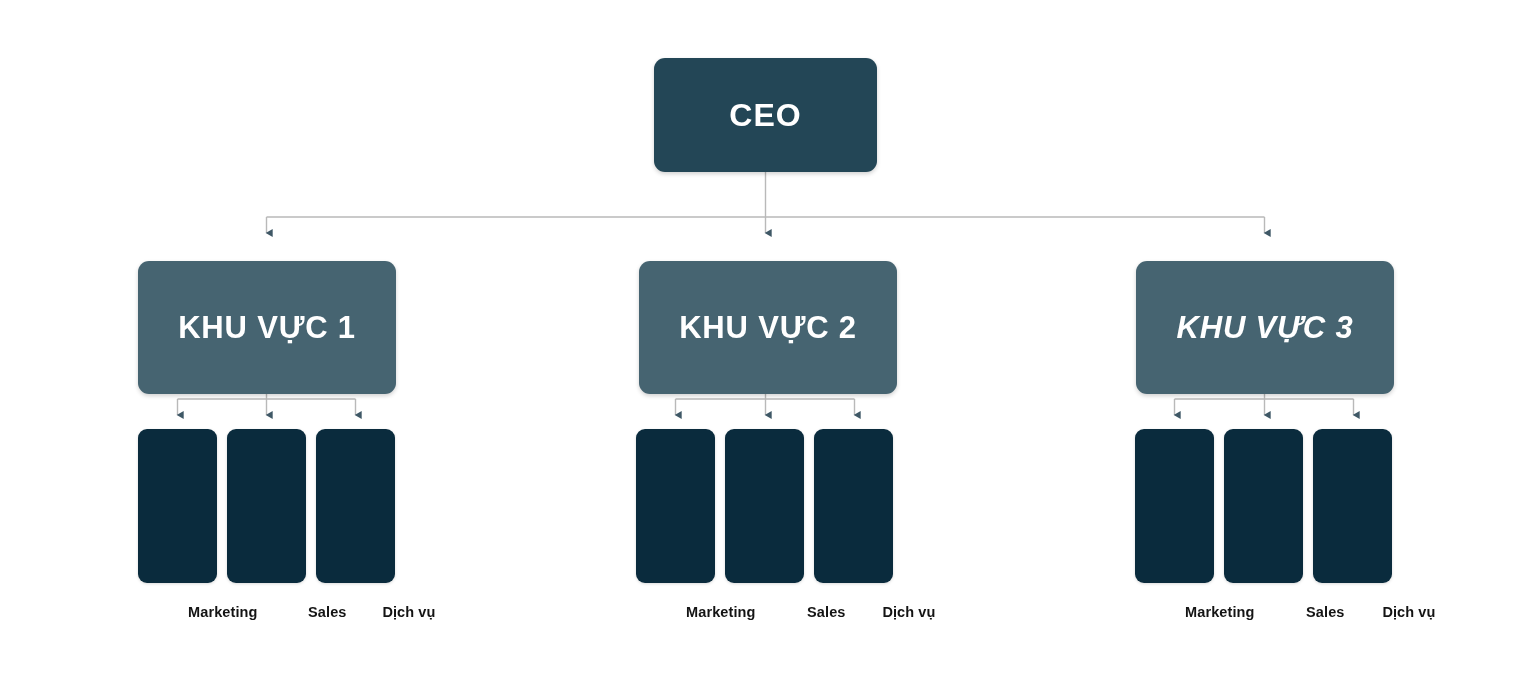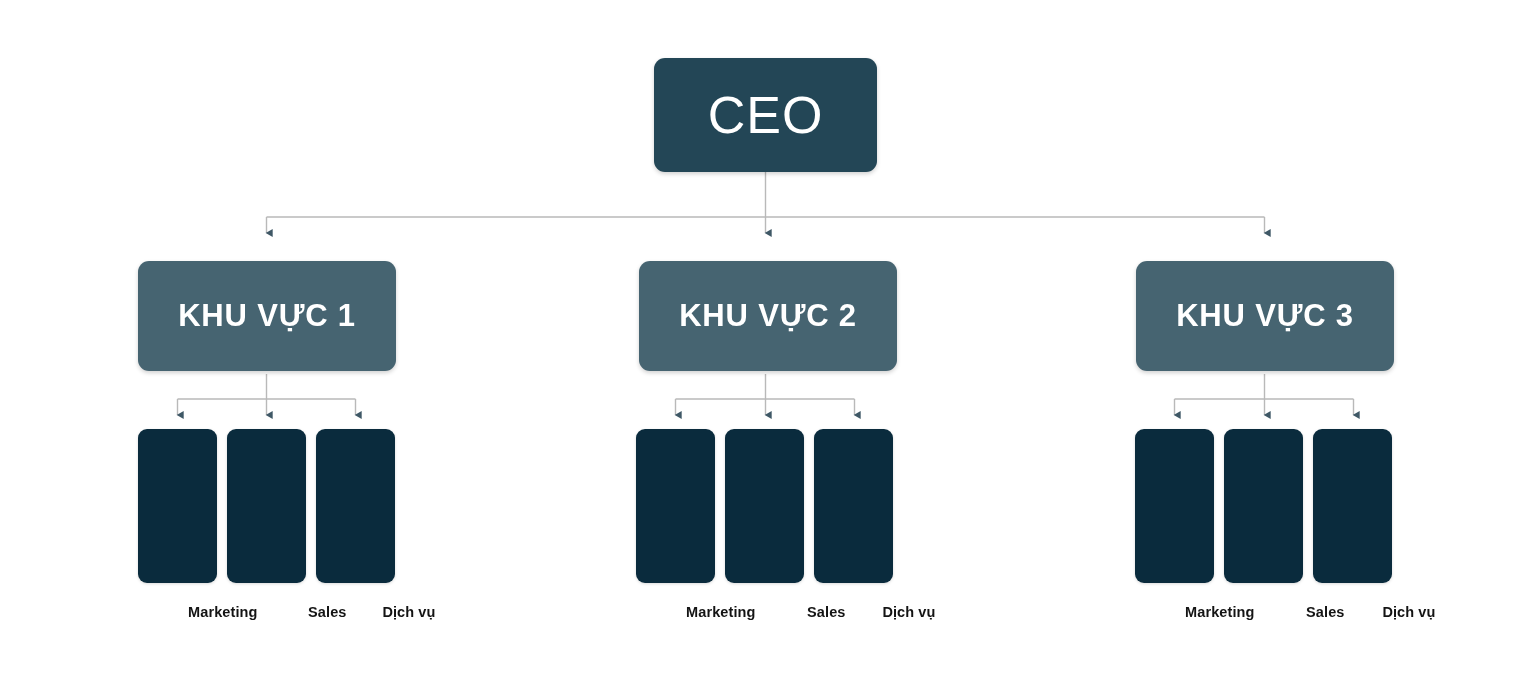--- a/index.html
+++ b/index.html
@@ -54,31 +54,31 @@
   
   #ceo-node {
     left: 654px;
     top: 58px;
     width: 223px;
     height: 114px;
     background: #234656;
     border-radius: 11px;
   }
   #ceo-node .node-label {
-    font-size: 52px;
-    font-weight: 400;
+    font-size: 32px;
+    font-weight: 700;
     letter-spacing: 1px;
     text-align: center;
   }
 
   
   .region-node {
     top: 261px;
     width: 258px;
-    height: 110px;
+    height: 133px;
     background: #466471;
     border-radius: 11px;
   }
   .region-node .node-label {
     font-size: 31px;
     font-weight: 700;
     letter-spacing: 0.8px;
   }
 
   
@@ -150,21 +150,21 @@
   <div class="node" id="ceo-node" style="background: rgb(35, 70, 86);">
     <span class="node-label" style="color: rgb(255, 255, 255);">CEO</span>
   </div>
 
   <div class="node region-node" style="left: 138px; background: rgb(70, 100, 113);">
     <span class="node-label" style="color: rgb(255, 255, 255);">KHU VỰC 1</span>
   </div>
   <div class="node region-node" style="left: 639px; background: rgb(70, 100, 113);">
     <span class="node-label" style="color: rgb(255, 255, 255);">KHU VỰC 2</span>
   </div>
-  <div class="node region-node" style="left: 1136px; background: rgb(70, 100, 113);">
+  <div class="node region-node" style="left: 1136px; background: rgb(70, 100, 113); font-style: italic;">
     <span class="node-label" style="color: rgb(255, 255, 255);">KHU VỰC 3</span>
   </div>
 
   <div class="node leaf-node" style="left: 138px; background: rgb(10, 43, 61);"></div>
   <div class="node leaf-node" style="left: 227px; background: rgb(10, 43, 61);"></div>
   <div class="node leaf-node" style="left: 316px; background: rgb(10, 43, 61);"></div>
 
   <div class="leaf-label" style="left:177.5px;">Marketing</div>
   <div class="leaf-label" style="left:266.5px;">Sales</div>
   <div class="leaf-label" style="left:355.5px;">Dịch vụ</div>

